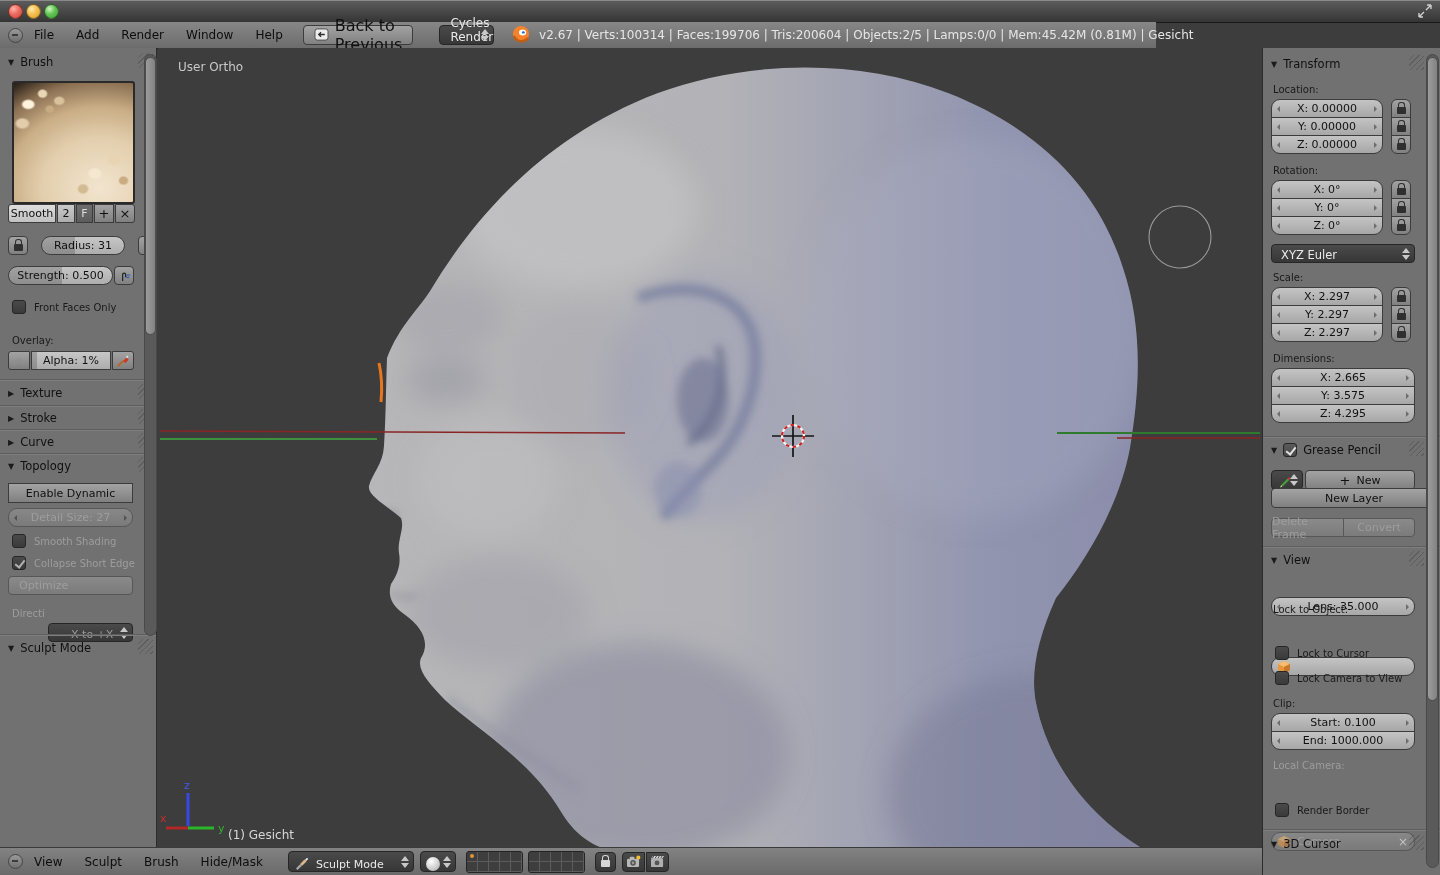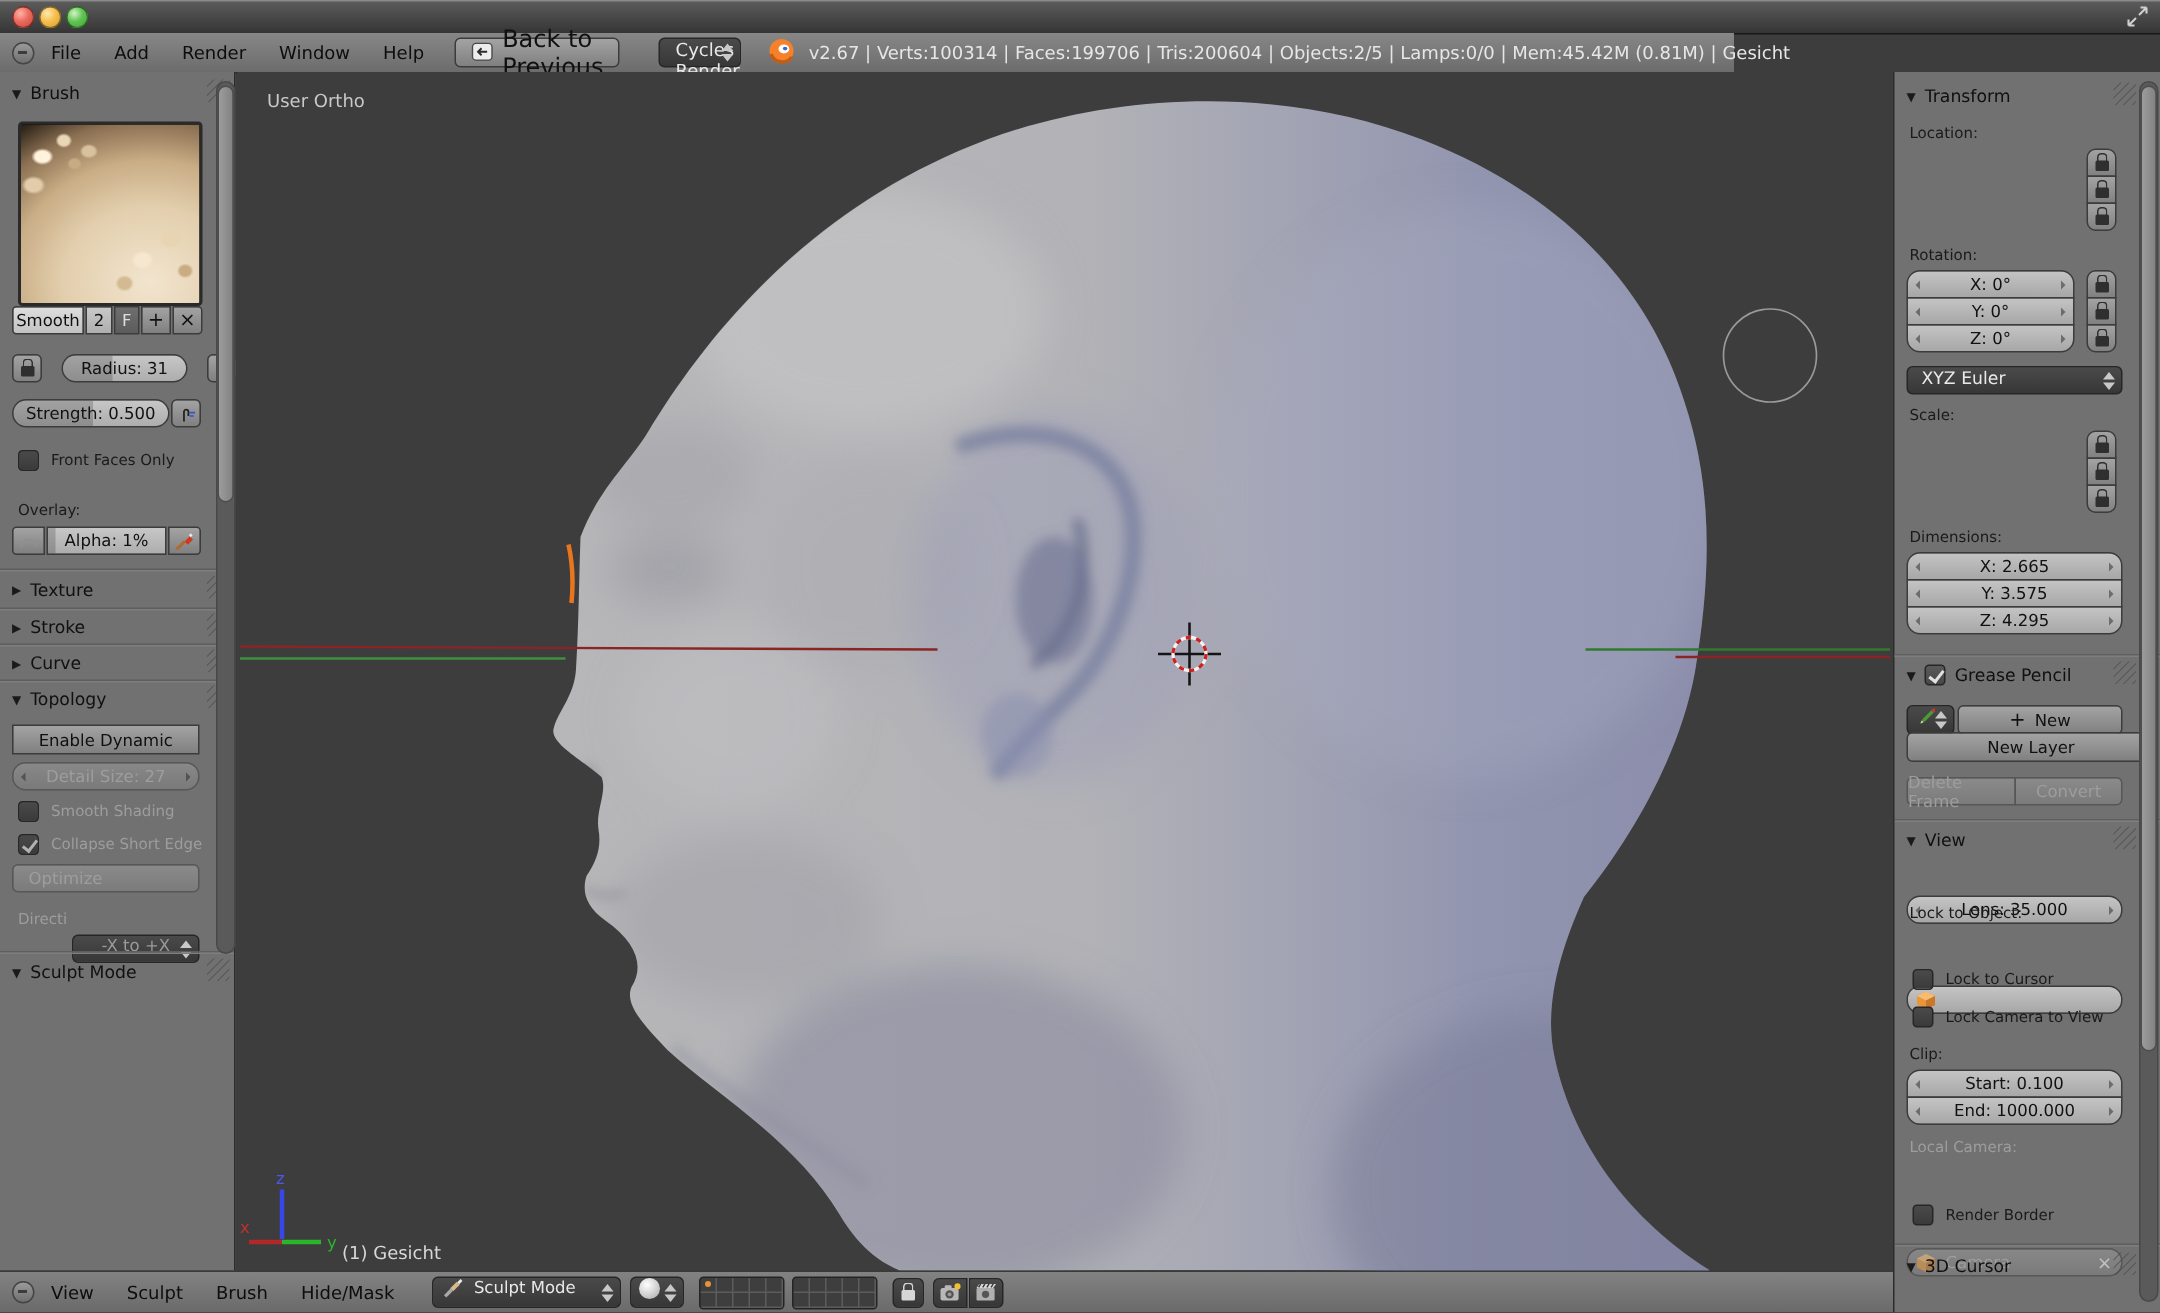--- a/index.html
+++ b/index.html
@@ -16,21 +16,21 @@
   
   .infobar{left:0;top:22px;width:1156px;height:26px;background:linear-gradient(#878787,#6c6c6c);
            border-bottom:1px solid #262626;display:flex;align-items:center}
   .menu{padding:0 11px;font-size:12px;color:#0d0d0d;cursor:default}
   .circbtn{width:13px;height:13px;border-radius:50%;background:linear-gradient(#9a9a9a,#6f6f6f);
            border:1px solid #454545;position:relative;flex:none}
   .circbtn::after{content:'';position:absolute;left:3px;top:5px;width:6px;height:2px;background:#3c3c3c}
   .btn{background:linear-gradient(#a3a3a3,#808080);border:1px solid #3c3c3c;border-radius:4px;
        color:#101010;display:flex;align-items:center;justify-content:center;box-sizing:border-box}
   .ddark{background:linear-gradient(#4a4a4a,#373737);border:1px solid #262626;border-radius:4px;
-         color:#e9e9e9;display:flex;align-items:flex-start;box-sizing:border-box;position:relative}
+         color:#e9e9e9;display:flex;align-items:flex-end;box-sizing:border-box;position:relative}
   .spin{position:absolute;right:4px;top:50%;transform:translateY(-50%);width:8px;height:12px}
   .spin::before{content:'';position:absolute;left:0;top:0;border:4px solid transparent;border-bottom:5px solid #c8c8c8;border-top:none}
   .spin::after{content:'';position:absolute;left:0;bottom:0;border:4px solid transparent;border-top:5px solid #c8c8c8;border-bottom:none}
   .stats{color:#e6e6e6;font-size:12px;margin-left:9px;white-space:nowrap}
   
   .shelf{left:0;top:48px;width:157px;height:799px;background:#717171;border-right:1px solid #2c2c2c;box-sizing:border-box}
   .props{left:1262px;top:48px;width:178px;height:827px;background:#717171;border-left:1px solid #2c2c2c;box-sizing:border-box}
   .phdr{display:flex;align-items:center;height:20px;font-size:11.5px;color:#101010;white-space:nowrap}
   .tri{font-size:8px;margin:0 6px 0 8px;color:#1a1a1a}
   .grip{position:absolute;width:15px;height:15px;opacity:.55;
@@ -367,20 +367,37 @@
 </div>
 
 <div class="abs props">
   <div class="phdr abs" style="left:0;top:6px">
     <span class="tri">▼</span>
       <span>Transform</span>
   </div>
   <div class="grip" style="right:16px;top:7px"></div>
 
   <div class="abs plabel" style="left:10px;top:36px">Location:</div>
+  <div class="abs" style="left:8px;top:51px;width:112px">
+    <div class="numf first">
+        <i class="la"></i>
+        <span>X: 0.00000</span>
+        <i class="ra"></i>
+      </div>
+    <div class="numf mid">
+        <i class="la"></i>
+        <span>Y: 0.00000</span>
+        <i class="ra"></i>
+      </div>
+    <div class="numf last">
+        <i class="la"></i>
+        <span>Z: 0.00000</span>
+        <i class="ra"></i>
+      </div>
+  </div>
   <div class="abs lockcol" style="left:128px;top:51px">
     <div class="btn first">
         <span class="padlock"></span>
       </div>
     <div class="btn">
         <span class="padlock"></span>
       </div>
     <div class="btn last">
         <span class="padlock"></span>
       </div>
@@ -414,20 +431,37 @@
     <div class="btn last">
         <span class="padlock"></span>
       </div>
   </div>
   <div class="ddark abs" style="left:8px;top:196px;width:144px;height:19px;padding-left:9px;font-size:11.5px">
     <span>XYZ Euler</span>
       <span class="spin"></span>
   </div>
 
   <div class="abs plabel" style="left:10px;top:224px">Scale:</div>
+  <div class="abs" style="left:8px;top:239px;width:112px">
+    <div class="numf first">
+        <i class="la"></i>
+        <span>X: 2.297</span>
+        <i class="ra"></i>
+      </div>
+    <div class="numf mid">
+        <i class="la"></i>
+        <span>Y: 2.297</span>
+        <i class="ra"></i>
+      </div>
+    <div class="numf last">
+        <i class="la"></i>
+        <span>Z: 2.297</span>
+        <i class="ra"></i>
+      </div>
+  </div>
   <div class="abs lockcol" style="left:128px;top:239px">
     <div class="btn first">
         <span class="padlock"></span>
       </div>
     <div class="btn">
         <span class="padlock"></span>
       </div>
     <div class="btn last">
         <span class="padlock"></span>
       </div>

